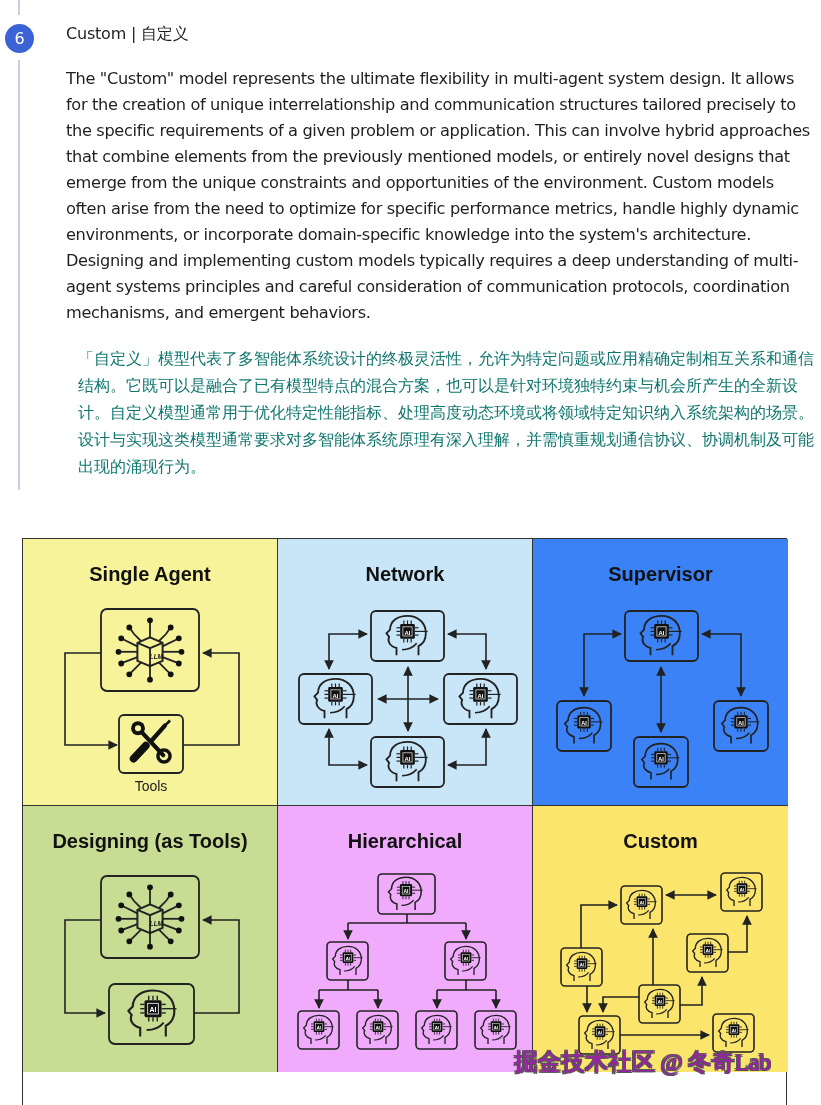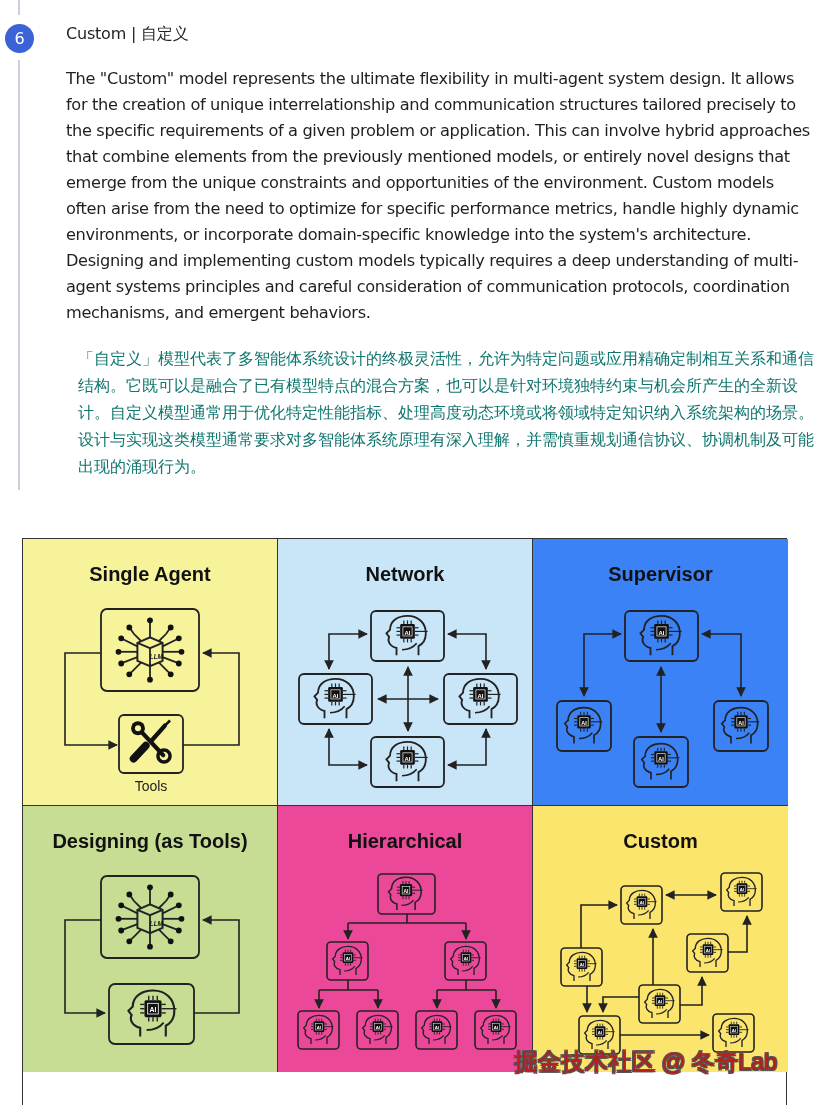--- a/index.html
+++ b/index.html
@@ -8,21 +8,21 @@
   .badge{position:absolute;left:5px;top:24px;width:29px;height:29px;border-radius:50%;background:#3b63d6;color:#fff;font-size:16px;display:flex;align-items:center;justify-content:center;font-family:"DejaVu Sans",sans-serif;}
   .section-title{position:absolute;left:66px;top:24px;font-size:16px;font-weight:normal;color:#1f1f1f;font-family:"DejaVu Sans",sans-serif;letter-spacing:-0.2px;}
   .para-en{position:absolute;left:66px;top:66px;width:745px;font-size:16.2px;line-height:26px;color:#1f1f1f;font-family:"DejaVu Sans",sans-serif;letter-spacing:-0.35px;}
   .para-zh{position:absolute;left:66px;top:345px;width:745px;font-size:16px;line-height:27px;color:#0f766e;font-family:"DejaVu Sans",sans-serif;margin-left:12px;}
   .grid{position:absolute;left:22px;top:538px;width:765px;height:645px;border:1.5px solid #333;box-sizing:border-box;display:grid;grid-template-columns:255px 255px 255px;grid-template-rows:267px 266px;}
   .panel{position:relative;box-sizing:border-box;border-right:1.5px solid #333;border-bottom:1.5px solid #333;overflow:hidden;}
   .panel.last-col{border-right:none;}
   .panel.last-row{border-bottom:none;}
   .panel-title{position:absolute;left:0;right:0;top:24px;text-align:center;font-size:20px;font-weight:bold;color:#111;font-family:"Liberation Sans",sans-serif;}
   .panel svg{position:absolute;left:0;top:0;}
-  .watermark{position:absolute;left:514px;top:1046px;font-size:24px;color:#b91c1c;font-family:Liberation Sans, sans-serif;text-shadow:1px 1px 0 #555,-1px -1px 0 #555,1px -1px 0 #555,-1px 1px 0 #555;letter-spacing:-0.5px;}
+  .watermark{position:absolute;left:514px;top:1046px;font-size:24px;color:#a21caf;font-family:Liberation Serif, serif;text-shadow:1px 1px 0 #555,-1px -1px 0 #555,1px -1px 0 #555,-1px 1px 0 #555;letter-spacing:-0.5px;}
 </style>
 </head>
 <body>
 
 <div class="timeline-line" style="top:0;height:15px;"></div>
 <div class="timeline-line" style="top:60px;height:430px;"></div>
 <div class="badge">6</div>
 <div class="section-title">Custom | 自定义</div>
 <div class="para-en">The "Custom" model represents the ultimate flexibility in multi-agent system design. It allows for the creation of unique interrelationship and communication structures tailored precisely to the specific requirements of a given problem or application. This can involve hybrid approaches that combine elements from the previously mentioned models, or entirely novel designs that emerge from the unique constraints and opportunities of the environment. Custom models often arise from the need to optimize for specific performance metrics, handle highly dynamic environments, or incorporate domain-specific knowledge into the system's architecture. Designing and implementing custom models typically requires a deep understanding of multi-agent systems principles and careful consideration of communication protocols, coordination mechanisms, and emergent behaviors.</div>
 <div class="para-zh">「自定义」模型代表了多智能体系统设计的终极灵活性，允许为特定问题或应用精确定制相互关系和通信结构。它既可以是融合了已有模型特点的混合方案，也可以是针对环境独特约束与机会所产生的全新设计。自定义模型通常用于优化特定性能指标、处理高度动态环境或将领域特定知识纳入系统架构的场景。设计与实现这类模型通常要求对多智能体系统原理有深入理解，并需慎重规划通信协议、协调机制及可能出现的涌现行为。</div>
@@ -157,21 +157,21 @@
     <svg width="255" height="266">
       <rect x="78" y="70" width="98" height="82" rx="6" fill="none" stroke="#222" stroke-width="1.8"></rect>
       <use href="#llm" x="82" y="72" width="90" height="78"></use>
       <rect x="86" y="178" width="85" height="60" rx="6" fill="none" stroke="#222" stroke-width="1.8"></rect>
       <use href="#head" x="98" y="180" width="64" height="56"></use>
       <path d="M78,114 L42,114 L42,207 L82,207" fill="none" stroke="#222" stroke-width="1.6" marker-end="url(#ah)"></path>
       <path d="M171,207 L216,207 L216,114 L180,114" fill="none" stroke="#222" stroke-width="1.6" marker-end="url(#ah)"></path>
     </svg>
   </div>
 
-  <div class="panel last-row" style="background:#ec4899;">
+  <div class="panel last-row" style="background:#f0abfc;">
     <div class="panel-title">Hierarchical</div>
     <svg width="255" height="266">
       <rect x="100" y="68" width="57" height="40" rx="4" fill="none" stroke="#222" stroke-width="1.6"></rect>
       <use href="#head" x="105" y="69" width="46" height="38"></use>
       <rect x="49" y="136" width="41" height="38" rx="4" fill="none" stroke="#222" stroke-width="1.6"></rect>
       <use href="#head" x="50" y="137" width="40" height="36"></use>
       <rect x="167" y="136" width="41" height="38" rx="4" fill="none" stroke="#222" stroke-width="1.6"></rect>
       <use href="#head" x="168" y="137" width="40" height="36"></use>
       <rect x="20" y="205" width="41" height="38" rx="4" fill="none" stroke="#222" stroke-width="1.6"></rect>
       <use href="#head" x="21" y="206" width="40" height="36"></use>

